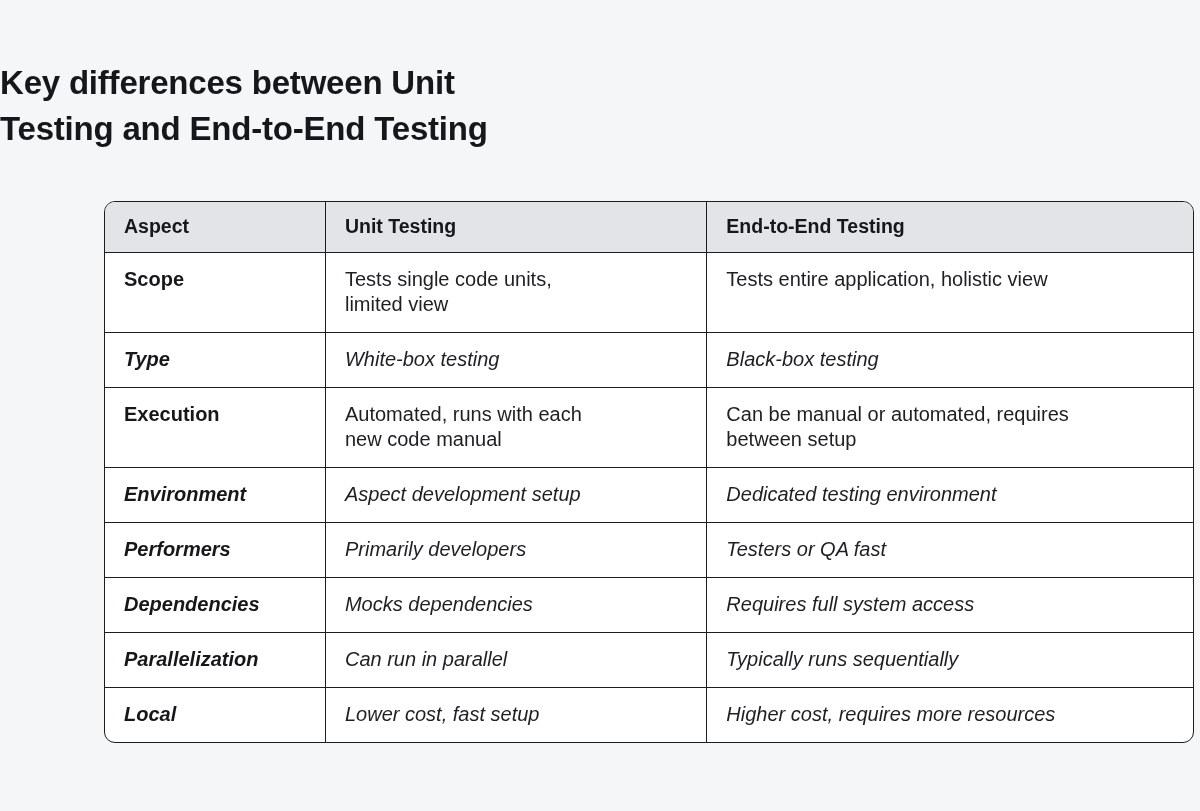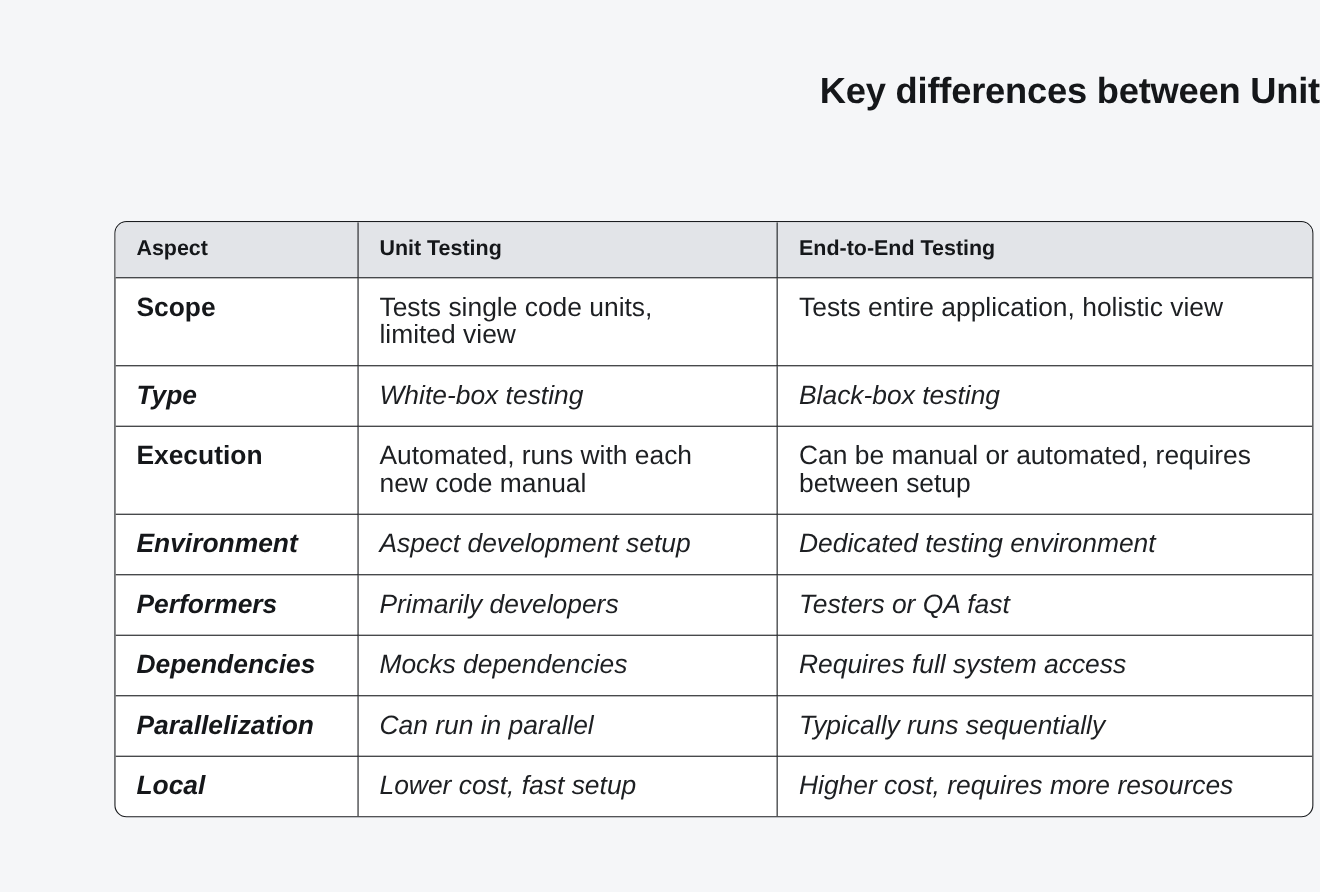--- a/index.html
+++ b/index.html
@@ -22,21 +22,21 @@
     height: 811px;
     background: #f5f6f8;
   }
 
   
   .title-block {
     position: absolute;
     left: 0;
     top: 60px;
     width: 1200px;
-    text-align: right;
+    text-align: left;
   }
 
   .title-line {
     display: block;
     font-size: 33px;
     font-weight: bold;
     line-height: 46px;
     color: #15171a;
     letter-spacing: -0.2px;
   }
@@ -72,21 +72,21 @@
     padding: 13px 0 13px 19px;
     height: 50px;
     vertical-align: middle;
     border-right: 1.5px solid #1b1d20;
     border-bottom: 1.5px solid #1b1d20;
   }
 
   table.diff-table thead th:last-child { border-right: none; }
 
   table.diff-table tbody td {
-    font-size: 24px;
+    font-size: 20px;
     color: #1d1f22;
     line-height: 25px;
     padding: 14px 22px 14px 19px;
     vertical-align: top;
     border-right: 1.5px solid #1b1d20;
     border-bottom: 1.5px solid #1b1d20;
   }
 
   table.diff-table tbody td:last-child { border-right: none; }
   table.diff-table tbody tr:last-child td { border-bottom: none; }
@@ -102,20 +102,21 @@
 
   .wrap-hint { display: block; }
 </style>
 </head>
 <body>
 
 <div class="page">
 
   <div class="title-block">
     <span class="title-line">Key differences between Unit</span>
+    <span class="title-line">Testing and End-to-End Testing</span>
   </div>
 
   <div class="table-wrap">
     <table class="diff-table">
       <colgroup>
         <col class="c1">
         <col class="c2">
         <col class="c3">
       </colgroup>
       <thead>

